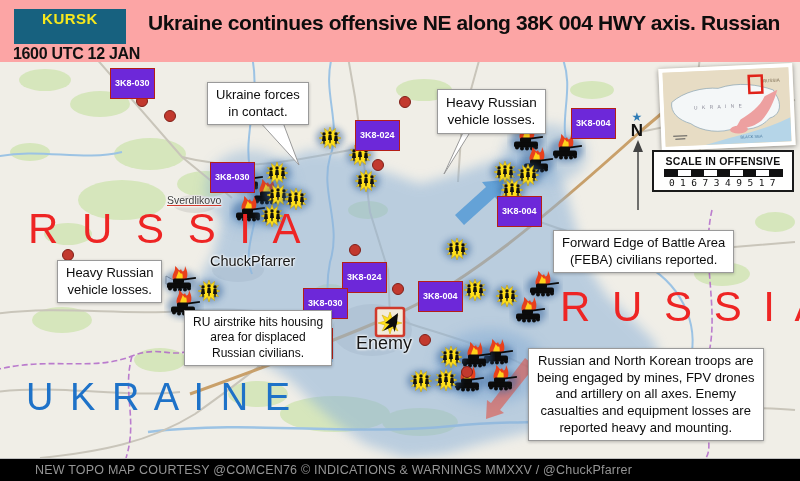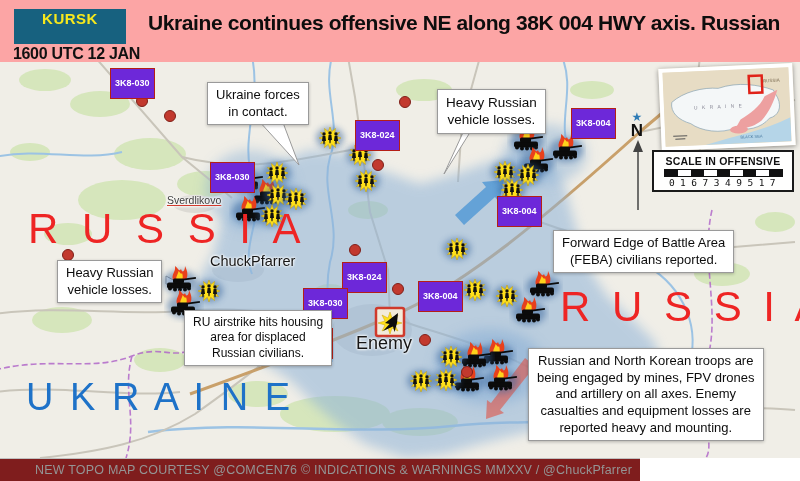--- a/index.html
+++ b/index.html
@@ -38,21 +38,21 @@
   .scalebox{left:652px;top:88px;width:138px;height:38px;background:rgba(255,255,255,.96);
             border:2px solid #1a1a1a;z-index:8;text-align:center;}
   .scalebox .st{font-weight:bold;font-size:10.5px;margin-top:3px;letter-spacing:.2px;color:#111;}
   .scalebar{display:flex;width:117px;height:6px;margin:2px auto 0;border:1px solid #111;}
   .scalebar i{flex:1;display:block;}
   .scalebar i:nth-child(odd){background:#111;}
   .scalebar i:nth-child(even){background:#fff;}
   .scalenums{font-family:"DejaVu Sans Mono",monospace;font-size:9.5px;letter-spacing:5.5px;
              color:#111;margin-top:0;margin-left:4px;}
   
-  .ftr{position:absolute;left:0;top:458px;width:640px;height:23px;background:#7f1d1d;
+  .ftr{position:absolute;left:0;top:458px;width:800px;height:23px;background:#000000;
        border-top:1px solid #c0c0c0;z-index:30;}
   .ftr span{position:absolute;left:35px;top:4px;color:#949494;font-size:12.5px;letter-spacing:.2px;}
 </style>
 </head>
 <body>
 
 <div class="stage">
 
   <div class="hdr">
     <div class="badge">

